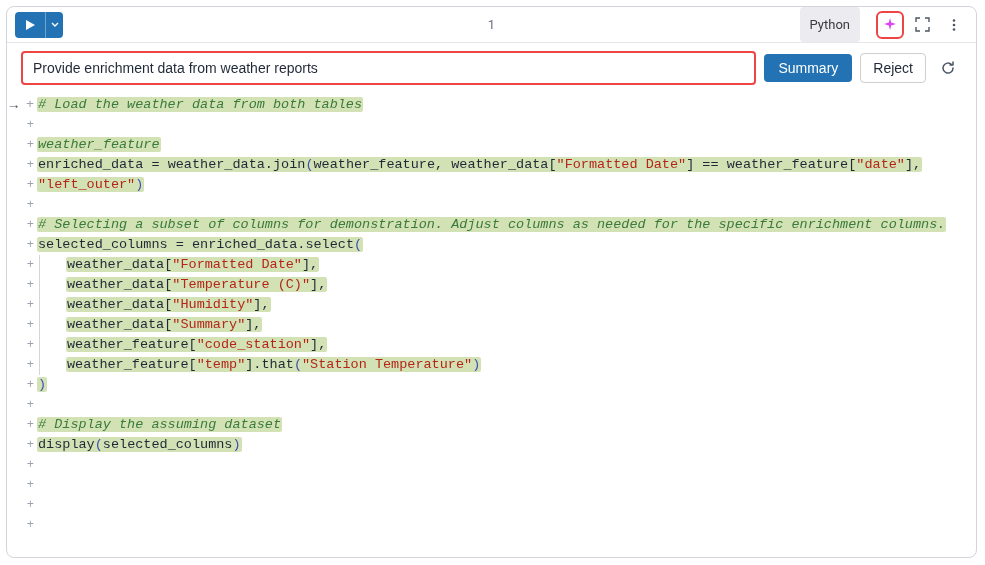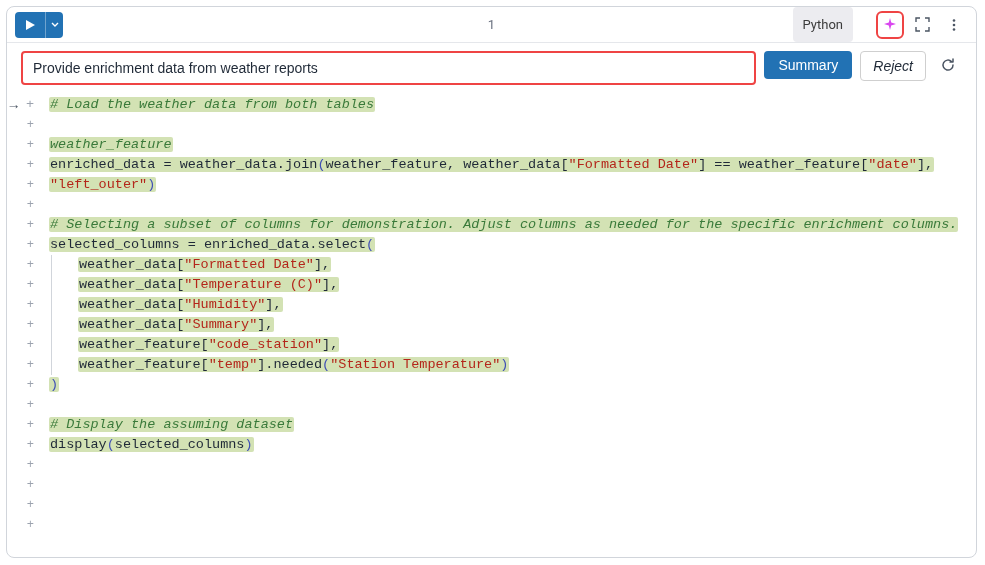--- a/index.html
+++ b/index.html
@@ -59,39 +59,39 @@
     left: 50%;
     transform: translateX(-50%);
   }
   .toolbar { position: relative; }
   .lang-pill {
     background: #ececf0;
     color: #3b3b3b;
     padding: 10px 10px;
     border-radius: 4px;
     font-size: 13px;
-    margin-right: 19px;
+    margin-right: 12px;
     cursor: pointer;
   }
   .icon-btn {
     width: 28px; height: 28px;
     display: flex; align-items: center; justify-content: center;
     border-radius: 4px;
     cursor: pointer;
     color: #4b5563;
   }
   .ai-highlight {
     border: 2px solid #ef4444;
     border-radius: 6px;
     padding: 0;
   }
   
   .prompt-row {
     display: flex;
-    align-items: flex-start;
+    align-items: center;
     padding: 8px 14px;
     gap: 8px;
   }
   .prompt-input {
     flex: 1;
     border: 2px solid #ef4444;
     border-radius: 4px;
     padding: 7px 10px;
     font-size: 14px;
     color: #1f2937;
@@ -107,21 +107,20 @@
     cursor: pointer;
   }
   .reject-btn {
     background: #fff;
     color: #1f2937;
     border: 1px solid #cfcfcf;
     border-radius: 4px;
     padding: 6px 12px;
     font-size: 14px;
     cursor: pointer;
-    font-style: italic;
   }
   .refresh-btn {
     width: 28px; height: 28px;
     display: flex; align-items: center; justify-content: center;
     cursor: pointer;
     color: #4b5563;
   }
   
   .code-area {
     flex: 1;
@@ -140,21 +139,20 @@
     user-select: none;
     padding-top: 0;
   }
   .gutter .grow { height: 20px; display:flex; align-items:center; justify-content:flex-end; padding-right:3px;}
   .arrow-marker { color: #4b5563; font-size: 14px; }
   .plus { color: #9ca3af; font-size: 12px; line-height: 20px; height:20px; padding-right: 3px;}
   .code-lines { flex: 1; padding-right: 8px; }
   .cline {
     white-space: pre;
     height: 20px;
-    margin-left: 12px;
   }
   .hl {
     background: #d3e2b4;
     border-radius: 2px;
     padding: 0 1px;
   }
   .indent-guide {
     border-left: 1px solid #d1d5db;
     display: inline-block;
     height: 20px;
@@ -251,21 +249,21 @@
         <div class="cline"><span class="hl"><span class="tok-ident">enriched_data</span><span> = </span><span class="tok-ident">weather_data</span><span>.</span><span class="tok-ident">join</span><span class="tok-paren">(</span><span class="tok-ident">weather_feature</span><span>, </span><span class="tok-ident">weather_data</span><span>[</span><span class="tok-str">"Formatted Date"</span><span>] == </span><span class="tok-ident">weather_feature</span><span>[</span><span class="tok-str">"date"</span><span>],</span></span></div>
         <div class="cline"><span class="hl"><span class="tok-str">"left_outer"</span><span class="tok-paren">)</span></span></div>
         <div class="cline"></div>
         <div class="cline"><span class="hl"><span class="tok-comment"># Selecting a subset of columns for demonstration. Adjust columns as needed for the specific enrichment columns.</span></span></div>
         <div class="cline"><span class="hl"><span class="tok-ident">selected_columns</span><span> = </span><span class="tok-ident">enriched_data</span><span>.</span><span class="tok-ident">select</span><span class="tok-paren">(</span></span></div>
         <div class="cline"><span class="indent-guide"></span><span class="hl"><span class="tok-ident">weather_data</span><span>[</span><span class="tok-str">"Formatted Date"</span><span>]</span><span>,</span></span></div>
         <div class="cline"><span class="indent-guide"></span><span class="hl"><span class="tok-ident">weather_data</span><span>[</span><span class="tok-str">"Temperature (C)"</span><span>]</span><span>,</span></span></div>
         <div class="cline"><span class="indent-guide"></span><span class="hl"><span class="tok-ident">weather_data</span><span>[</span><span class="tok-str">"Humidity"</span><span>]</span><span>,</span></span></div>
         <div class="cline"><span class="indent-guide"></span><span class="hl"><span class="tok-ident">weather_data</span><span>[</span><span class="tok-str">"Summary"</span><span>]</span><span>,</span></span></div>
         <div class="cline"><span class="indent-guide"></span><span class="hl"><span class="tok-ident">weather_feature</span><span>[</span><span class="tok-str">"code_station"</span><span>]</span><span>,</span></span></div>
-        <div class="cline"><span class="indent-guide"></span><span class="hl"><span class="tok-ident">weather_feature</span><span>[</span><span class="tok-str">"temp"</span><span>]</span><span>.</span><span class="tok-ident">needed</span><span class="tok-paren">(</span><span class="tok-str">"Station Temperature"</span><span class="tok-paren">)</span></span></div>
+        <div class="cline"><span class="indent-guide"></span><span class="hl"><span class="tok-ident">weather_feature</span><span>[</span><span class="tok-str">"temp"</span><span>]</span><span>.</span><span class="tok-ident">that</span><span class="tok-paren">(</span><span class="tok-str">"Station Temperature"</span><span class="tok-paren">)</span></span></div>
         <div class="cline"><span class="hl"><span class="tok-paren">)</span></span></div>
         <div class="cline"></div>
         <div class="cline"><span class="hl"><span class="tok-comment"># Display the assuming dataset</span></span></div>
         <div class="cline"><span class="hl"><span class="tok-ident">display</span><span class="tok-paren">(</span><span class="tok-ident">selected_columns</span><span class="tok-paren">)</span></span></div>
       </div>
   </div>
 
 </div>
 
 </body></html>

